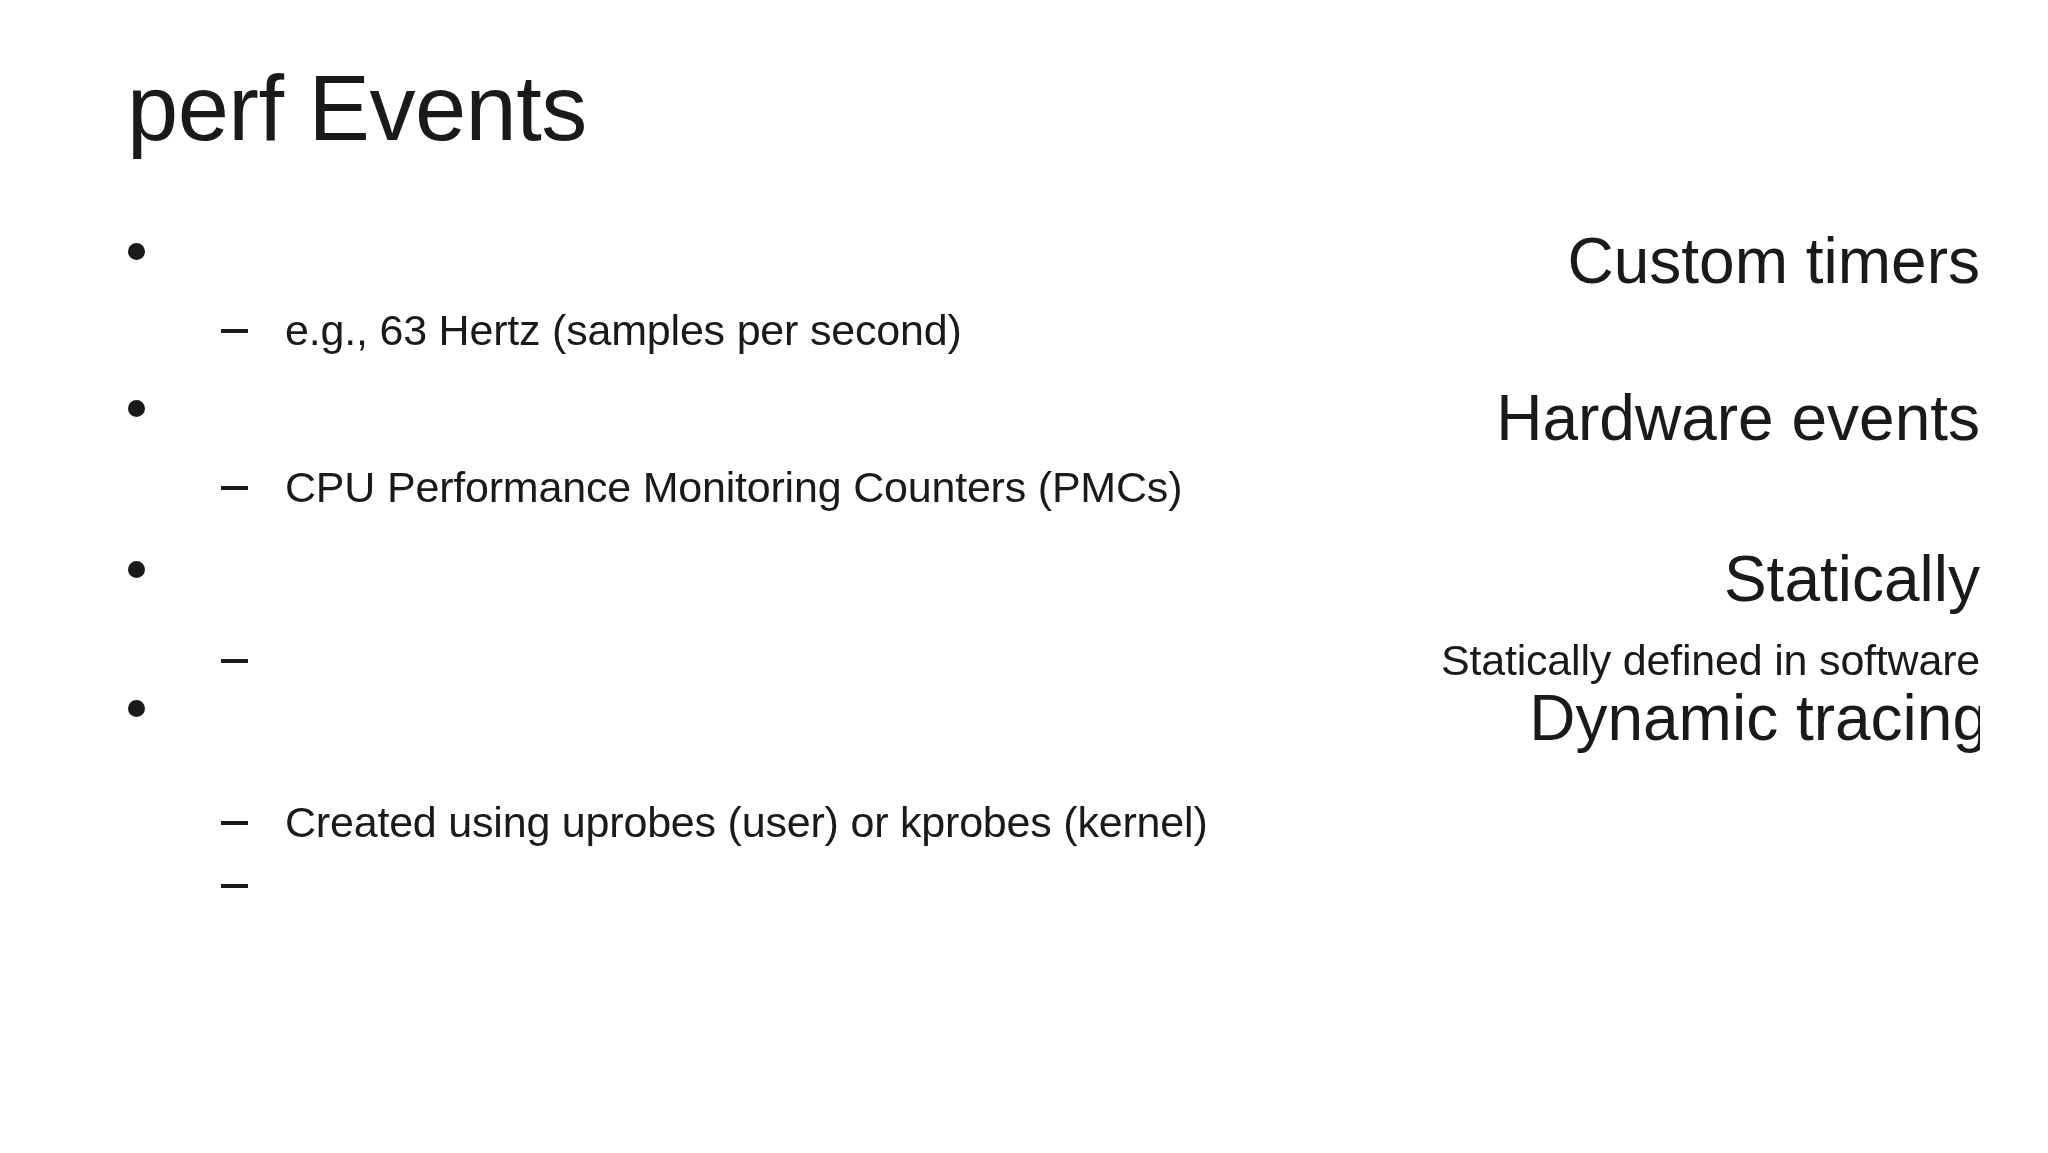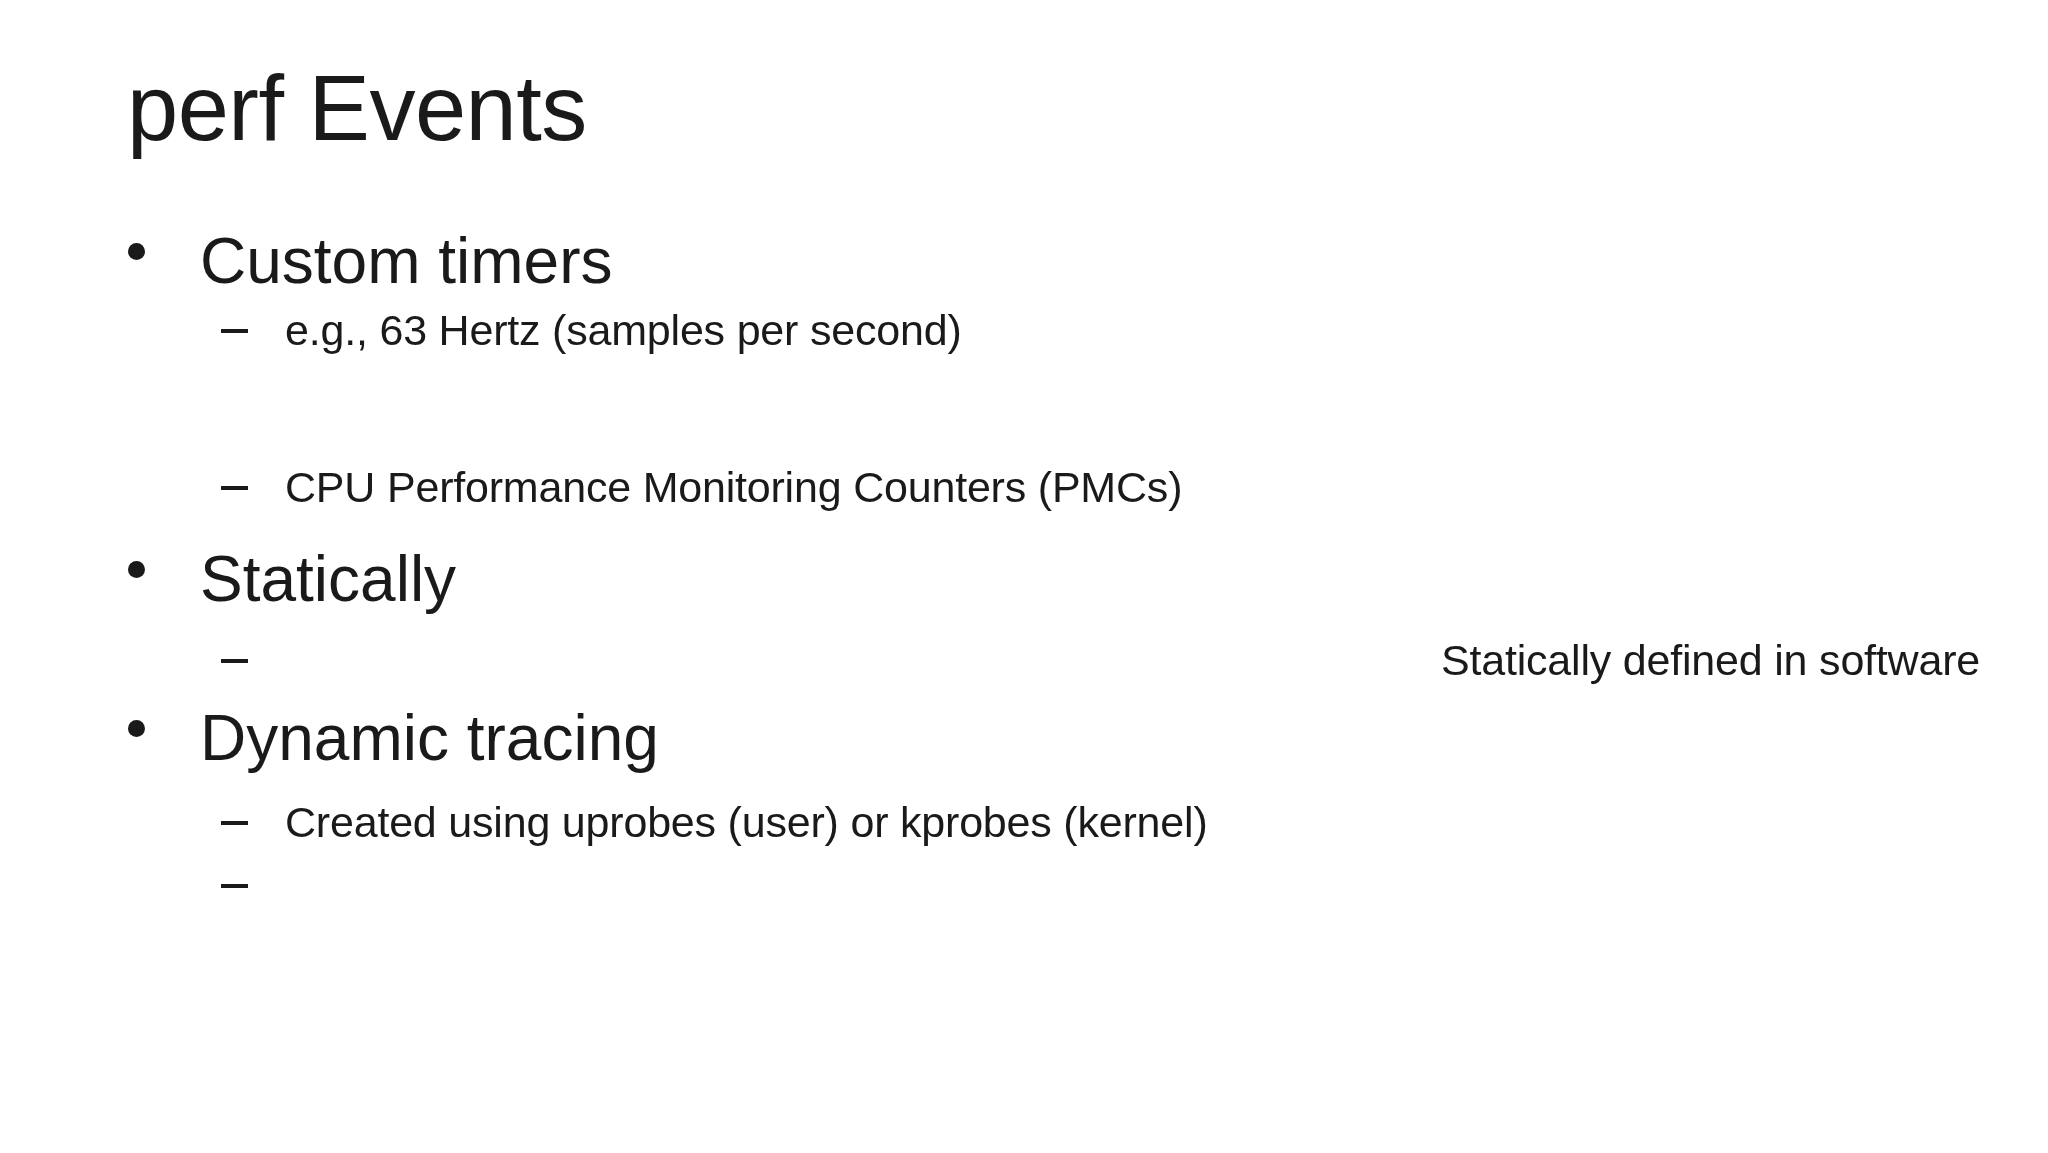--- a/index.html
+++ b/index.html
@@ -27,21 +27,21 @@
     letter-spacing: -0.5px;
     white-space: nowrap;
   }
   .row {
     position: absolute;
     left: 0;
     width: 100%;
     line-height: 1;
     white-space: nowrap;
   }
-  .row.main { font-size: 64px; }
+  .row.main { font-size: 64px; text-align: right; }
   .row.sub  { font-size: 43px; letter-spacing: -0.2px; }
   .main .txt { display: block; margin-left: 200px; }
   .sub  .txt { display: block; margin-left: 285px; }
   .dot {
     position: absolute;
     left: 128px;
     top: 14px;
     width: 17px;
     height: 17px;
     border-radius: 50%;
@@ -55,40 +55,44 @@
     height: 4px;
     background: var(--fg, #1a1a1a);
   }
   
   .pos-b1  { top: 229px; }
   .pos-s1  { top: 309px; }
   .pos-b2  { top: 386px; }
   .pos-s2  { top: 466px; }
   .pos-b3  { top: 547px; }
   .pos-s3  { top: 639px; text-align: right; }
-  .pos-b4  { top: 706px; }
+  .pos-b4  { top: 686px; padding-left: 8px; }
   .pos-s4a { top: 801px; }
   .pos-s4b { top: 864px; }
 </style>
 </head>
 <body>
 
 <div class="slide">
 
   <h1 class="title">perf Events</h1>
 
   <div class="row main pos-b1">
     <span class="dot"></span>
     <span class="txt">Custom timers</span>
   </div>
   <div class="row sub pos-s1">
     <span class="dash"></span>
     <span class="txt">e.g., 63 Hertz (samples per second)</span>
   </div>
 
+  <div class="row main pos-b2">
+    <span class="dot"></span>
+    <span class="txt">Hardware events</span>
+  </div>
   <div class="row sub pos-s2">
     <span class="dash"></span>
     <span class="txt">CPU Performance Monitoring Counters (PMCs)</span>
   </div>
 
   <div class="row main pos-b3">
     <span class="dot"></span>
     <span class="txt">Statically</span>
   </div>
   <div class="row sub pos-s3">

